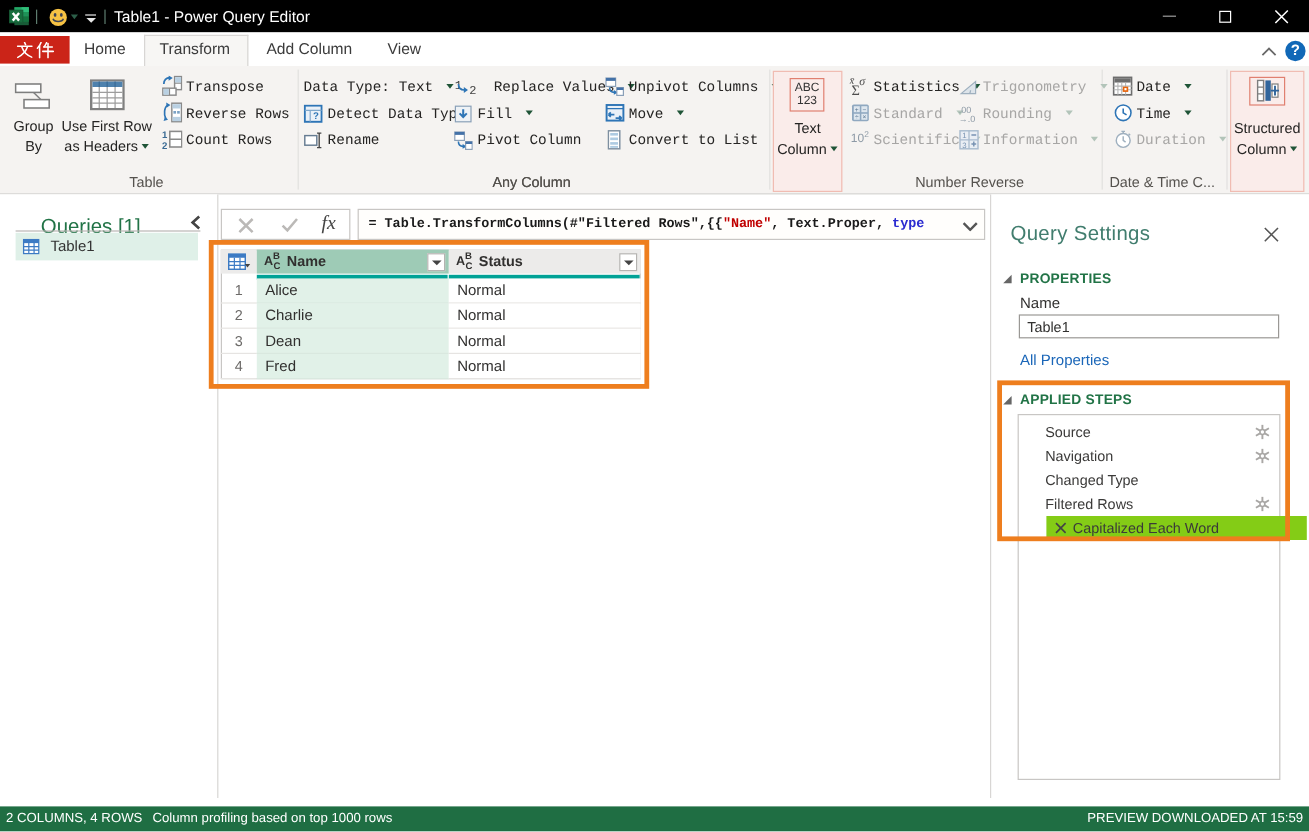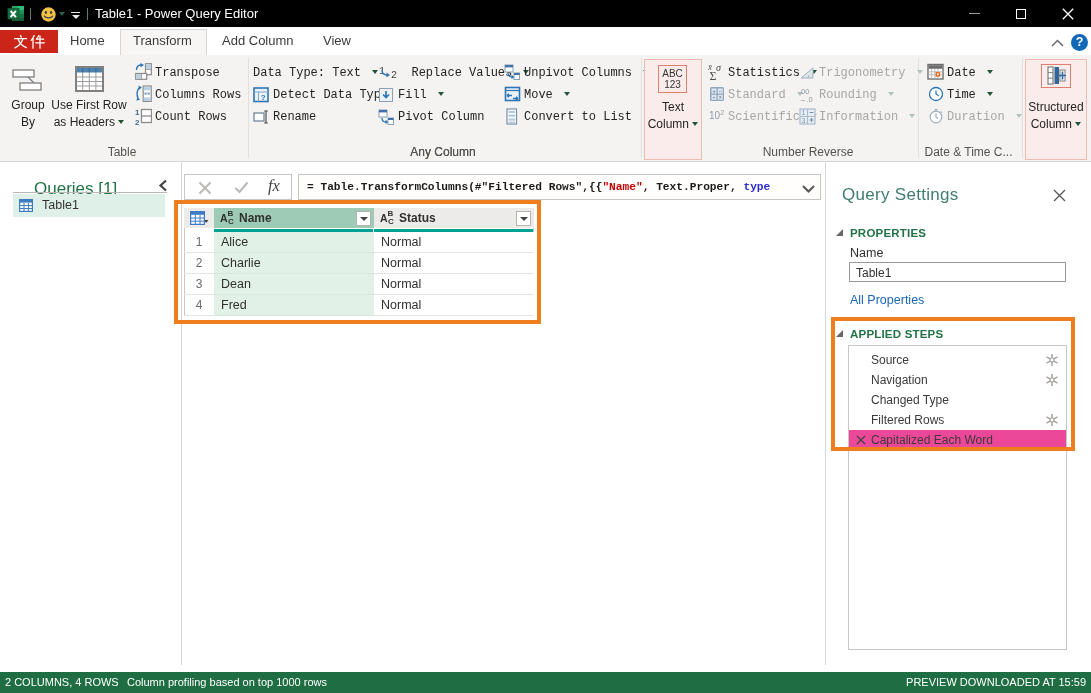--- a/index.html
+++ b/index.html
@@ -65,21 +65,21 @@
 .secthdr { position:absolute; font-size:11.5px; font-weight:bold; color:#217346; letter-spacing:0.2px; }
 .secttri { position:absolute; width:0; height:0; border-left:7px solid transparent; border-bottom:7px solid #666; }
 #namelbl { left:850px; top:246px; font-size:12.5px; color:#31302f; }
 #nameinput { left:849px; top:262px; width:217px; height:20px; border:1px solid #9a9895; background:#fff; }
 #nameinput span { position:absolute; left:6px; top:3px; font-size:12px; color:#31302f; }
 #allprops { left:850px; top:293px; font-size:12.5px; color:#1a66b8; }
 #stepsbox { left:848px; top:345px; width:219px; height:305px; background:#fff; border:1px solid #c8c6c4; }
 .step { position:absolute; left:0; width:217px; height:20px; font-size:12px; color:#3b3a39; line-height:20px; }
 .step .nm { position:absolute; left:22px; }
 .gear { position:absolute; right:8px; top:4px; width:12px; height:12px; }
-#selstep { background:#ec4899; }
+#selstep { background:#84cc16;margin-left:23px; }
 
 
 #statusbar { left:0; top:672px; width:1091px; height:21px; background:#1f6e43; color:#fff; font-size:11px; }
 #statusbar span { position:absolute; top:4px; }
 .abc { width:18px; height:14px; }
 .abc:before { content:"A"; position:absolute; left:0; top:1px; font-size:10.5px; font-weight:bold; color:#31302f; }
 .abc:after { content:"B"; position:absolute; left:7.5px; top:-2px; font-size:8px; font-weight:bold; color:#31302f; }
 .abc i:after { content:"C"; position:absolute; left:8px; top:6px; font-size:8px; font-weight:bold; font-style:normal; color:#31302f; }
 
 
@@ -178,21 +178,21 @@
 <div class="rtxt" style="left:155px;top:66px">Transpose</div>
 <svg class="abs" style="left:135px;top:85px" width="17" height="18" viewBox="0 0 17 18">
   <rect x="8.2" y="1" width="8" height="15.4" fill="#fff" stroke="#8a8a8a" stroke-width="1.2"></rect>
   <rect x="8.8" y="1.8" width="6.8" height="3.6" fill="#b9d0e2"></rect>
   <rect x="8.8" y="12.4" width="6.8" height="3.6" fill="#b9d0e2"></rect>
   <rect x="9.5" y="7.5" width="2.2" height="2.2" fill="#7ba2c4"></rect>
     <rect x="12.6" y="7.5" width="2.2" height="2.2" fill="#7ba2c4"></rect>
   <path d="M4.5 2.8 C1.8 4.5 1.5 10 3 13.5" stroke="#2e75b6" stroke-width="1.4" fill="none"></path>
   <path d="M3.5 0.5 L7 2.5 L3.8 4.8z M1.3 15.8 L5 14.8 L2.6 11.9z" fill="#2e75b6"></path>
 </svg>
-<div class="rtxt" style="left:155px;top:88px">Columns Rows</div>
+<div class="rtxt" style="left:155px;top:88px">Reverse Rows</div>
 <svg class="abs" style="left:135px;top:107px" width="17" height="18" viewBox="0 0 17 18">
   <text x="0" y="8" font-size="8" font-weight="bold" fill="#3a6a94" font-family="Liberation Sans">1</text>
   <text x="0" y="17.5" font-size="8" font-weight="bold" fill="#3a6a94" font-family="Liberation Sans">2</text>
   <rect x="6.5" y="2.5" width="10" height="13" fill="#fff" stroke="#8a8a8a" stroke-width="1.3"></rect>
   <path d="M6.5 9 H16.5" stroke="#8a8a8a" stroke-width="1.3"></path>
 </svg>
 <div class="rtxt" style="left:155px;top:110px">Count Rows</div>
 <div class="glabel" style="left:92px;width:60px">Table</div>
 
 <div class="rtxt" style="left:253px;top:66px">Data Type: Text <span class="drop"></span></div>

